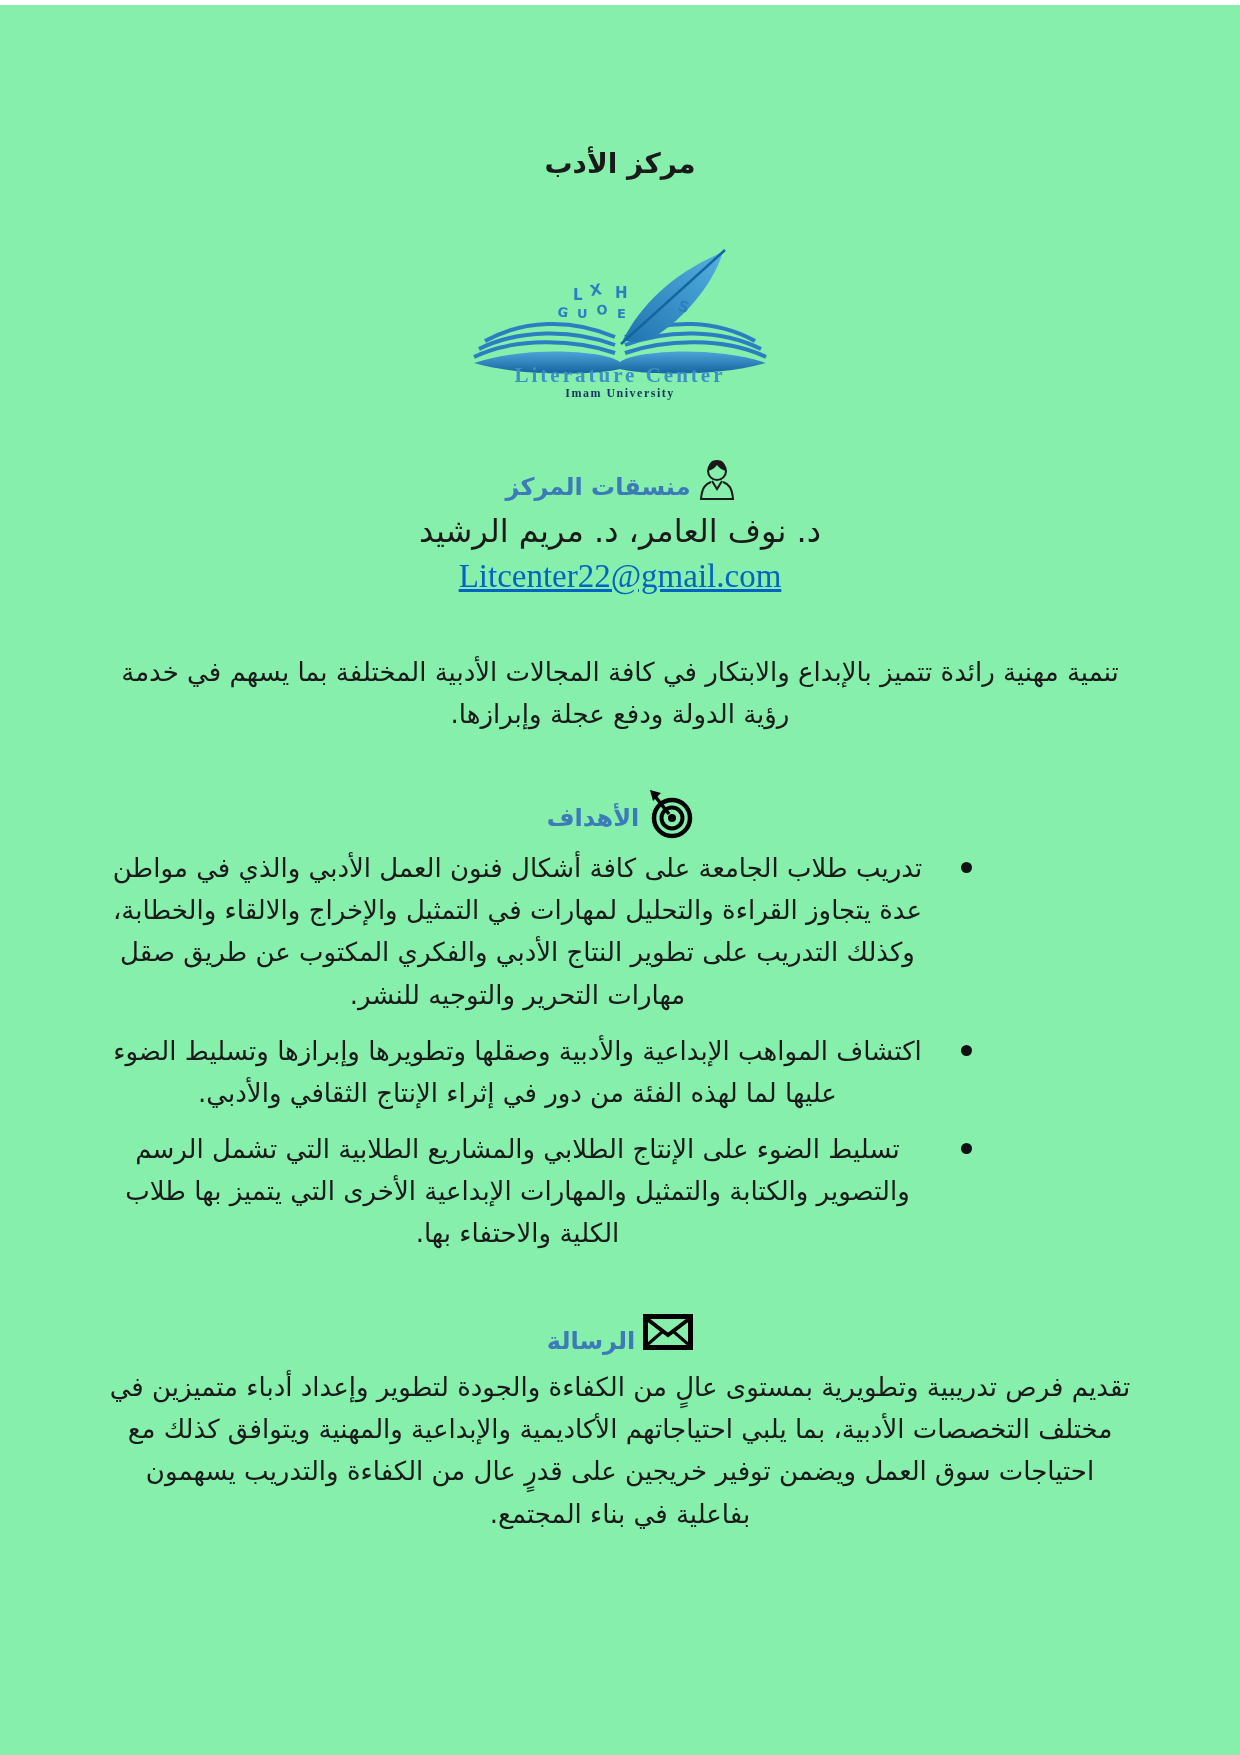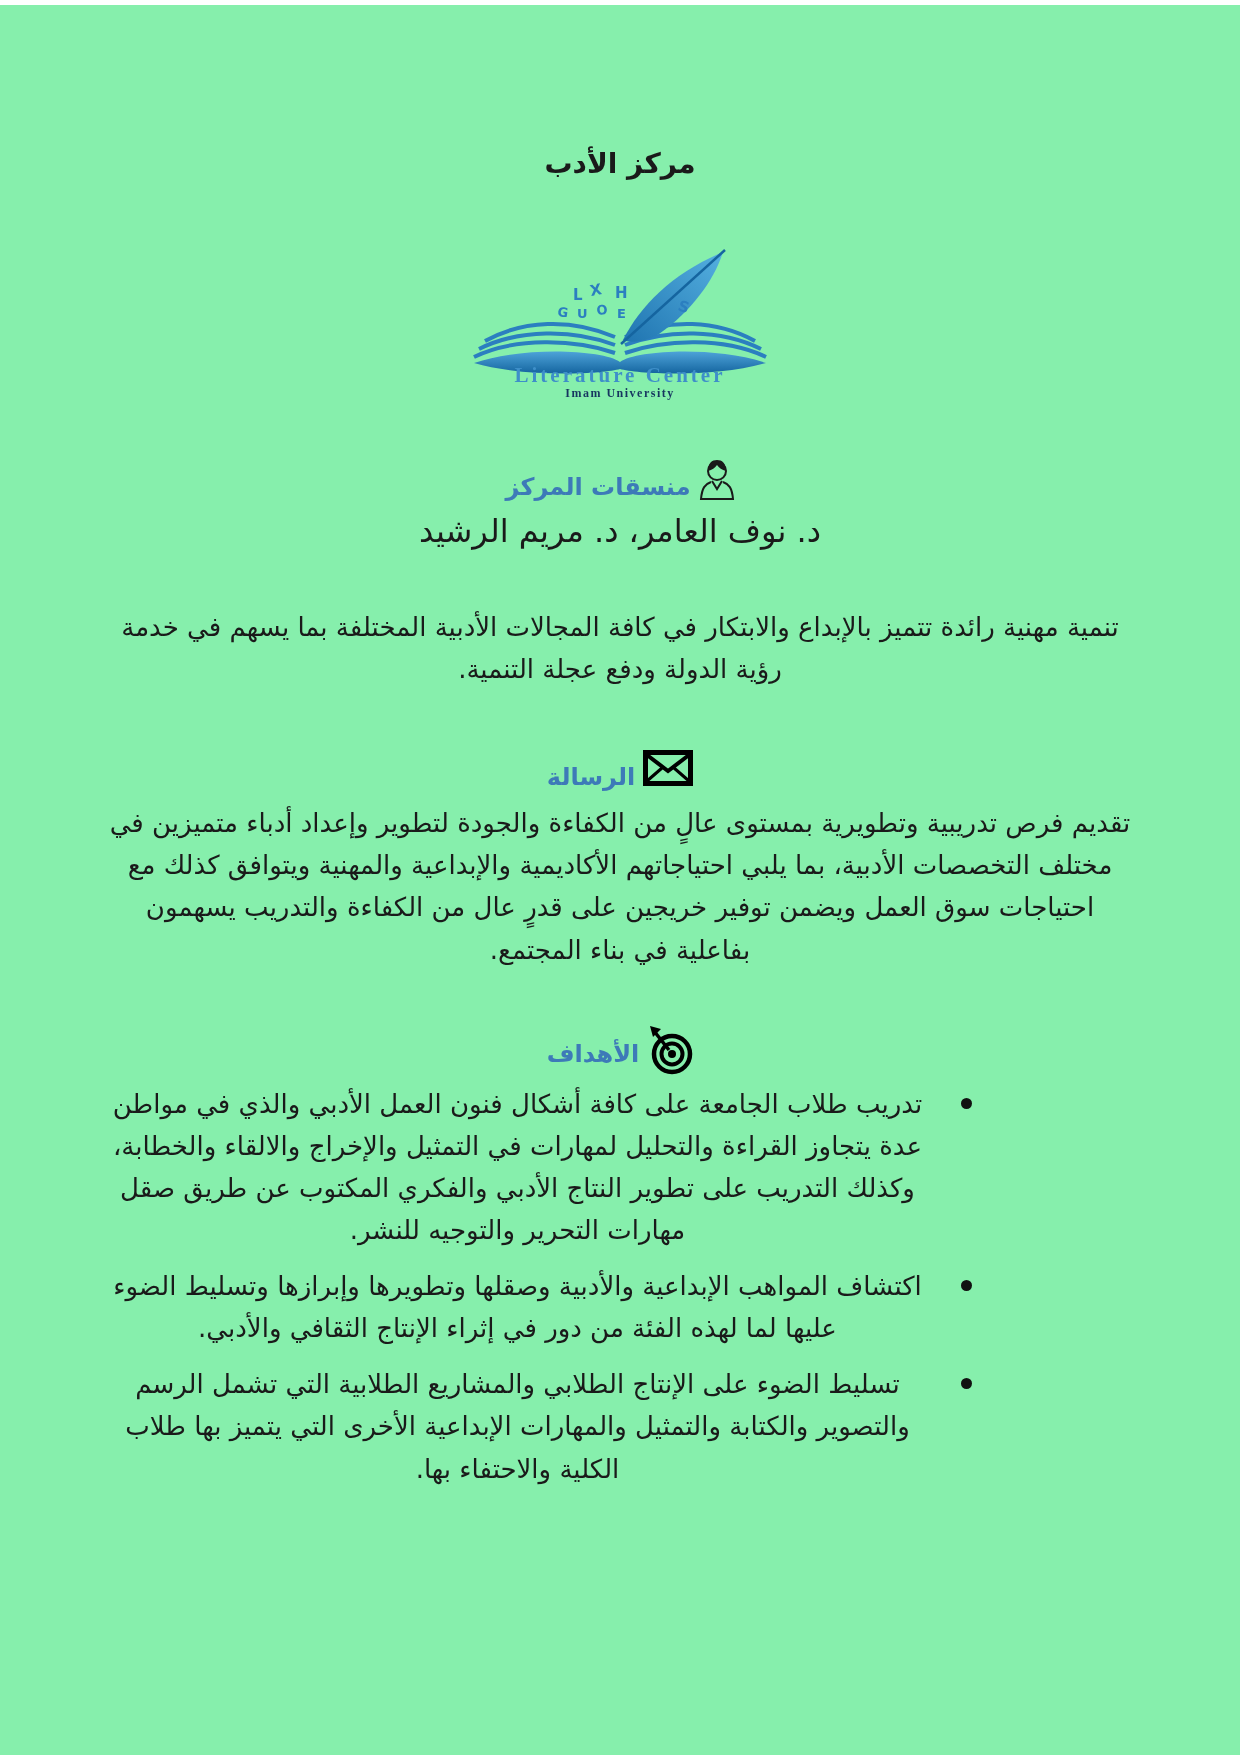--- a/index.html
+++ b/index.html
@@ -143,38 +143,27 @@
         <svg width="36" height="44" viewBox="0 0 36 44">
           <circle cx="18" cy="13" r="9" fill="none" stroke="#1a1a1a" stroke-width="2"></circle>
           <path d="M9 13 C9 5 13 2 18 2 C23 2 27 5 27 13 C23 12 20 10 18 7 C16 10 13 12 9 13 Z" fill="#1a1a1a"></path>
           <path d="M12 24 C6 26 3 30 2 41 L34 41 C33 30 30 26 24 24" fill="none" stroke="#1a1a1a" stroke-width="2"></path>
           <path d="M13 23 L18 31 L23 23" fill="none" stroke="#1a1a1a" stroke-width="2"></path>
         </svg>
       </span>
       <span class="heading-text">منسقات المركز</span>
     </div>
     <div class="coord-names">د. نوف العامر، د. مريم الرشيد</div>
+    <div class="coord-email">
+      <a href="#">Litcenter22@gmail.com</a>
+    </div>
   </div>
 
   <div class="section vision">
-    <p class="body-par">تنمية مهنية رائدة تتميز بالإبداع والابتكار في كافة المجالات الأدبية المختلفة بما يسهم في خدمة رؤية الدولة ودفع عجلة التنمية.</p>
-  </div>
-
-  <div class="section mission">
-    <div class="section-heading">
-      <span class="icon" style="transform:translateY(-6px);">
-        <svg width="50" height="36" viewBox="0 0 50 36">
-          <rect x="2.5" y="2.5" width="45" height="31" fill="none" stroke="#000" stroke-width="5"></rect>
-          <path d="M4 5 L25 21 L46 5" fill="none" stroke="#000" stroke-width="4"></path>
-          <path d="M4 31 L19 18 M46 31 L31 18" fill="none" stroke="#000" stroke-width="3"></path>
-        </svg>
-      </span>
-      <span class="heading-text">الرسالة</span>
-    </div>
-    <p class="body-par">تقديم فرص تدريبية وتطويرية بمستوى عالٍ من الكفاءة والجودة لتطوير وإعداد أدباء متميزين في مختلف التخصصات الأدبية، بما يلبي احتياجاتهم الأكاديمية والإبداعية والمهنية ويتوافق كذلك مع احتياجات سوق العمل ويضمن توفير خريجين على قدرٍ عال من الكفاءة والتدريب يسهمون بفاعلية في بناء المجتمع.</p>
+    <p class="body-par">تنمية مهنية رائدة تتميز بالإبداع والابتكار في كافة المجالات الأدبية المختلفة بما يسهم في خدمة رؤية الدولة ودفع عجلة وإبرازها.</p>
   </div>
 
   <div class="section objectives">
     <div class="section-heading">
       <span class="icon" style="transform:translateY(6px);">
         <svg width="46" height="50" viewBox="0 0 46 50">
           <circle cx="25" cy="29" r="18" fill="none" stroke="#000" stroke-width="4.5"></circle>
           <circle cx="25" cy="29" r="10.5" fill="none" stroke="#000" stroke-width="4"></circle>
           <circle cx="25" cy="29" r="4" fill="#000"></circle>
           <path d="M7 6 L22 25" fill="none" stroke="#000" stroke-width="3.5"></path>
@@ -183,13 +172,27 @@
       </span>
       <span class="heading-text">الأهداف</span>
     </div>
     <ul class="obj-list">
       <li>تدريب طلاب الجامعة على كافة أشكال فنون العمل الأدبي والذي في مواطن عدة يتجاوز القراءة والتحليل لمهارات في التمثيل والإخراج والالقاء والخطابة، وكذلك التدريب على تطوير النتاج الأدبي والفكري المكتوب عن طريق صقل مهارات التحرير والتوجيه للنشر.</li>
       <li>اكتشاف المواهب الإبداعية والأدبية وصقلها وتطويرها وإبرازها وتسليط الضوء عليها لما لهذه الفئة من دور في إثراء الإنتاج الثقافي والأدبي.</li>
       <li>تسليط الضوء على الإنتاج الطلابي والمشاريع الطلابية التي تشمل الرسم والتصوير والكتابة والتمثيل والمهارات الإبداعية الأخرى التي يتميز بها طلاب الكلية والاحتفاء بها.</li>
     </ul>
   </div>
 
+  <div class="section mission">
+    <div class="section-heading">
+      <span class="icon" style="transform:translateY(-6px);">
+        <svg width="50" height="36" viewBox="0 0 50 36">
+          <rect x="2.5" y="2.5" width="45" height="31" fill="none" stroke="#000" stroke-width="5"></rect>
+          <path d="M4 5 L25 21 L46 5" fill="none" stroke="#000" stroke-width="4"></path>
+          <path d="M4 31 L19 18 M46 31 L31 18" fill="none" stroke="#000" stroke-width="3"></path>
+        </svg>
+      </span>
+      <span class="heading-text">الرسالة</span>
+    </div>
+    <p class="body-par">تقديم فرص تدريبية وتطويرية بمستوى عالٍ من الكفاءة والجودة لتطوير وإعداد أدباء متميزين في مختلف التخصصات الأدبية، بما يلبي احتياجاتهم الأكاديمية والإبداعية والمهنية ويتوافق كذلك مع احتياجات سوق العمل ويضمن توفير خريجين على قدرٍ عال من الكفاءة والتدريب يسهمون بفاعلية في بناء المجتمع.</p>
+  </div>
+
 </div>
 
 </body></html>

